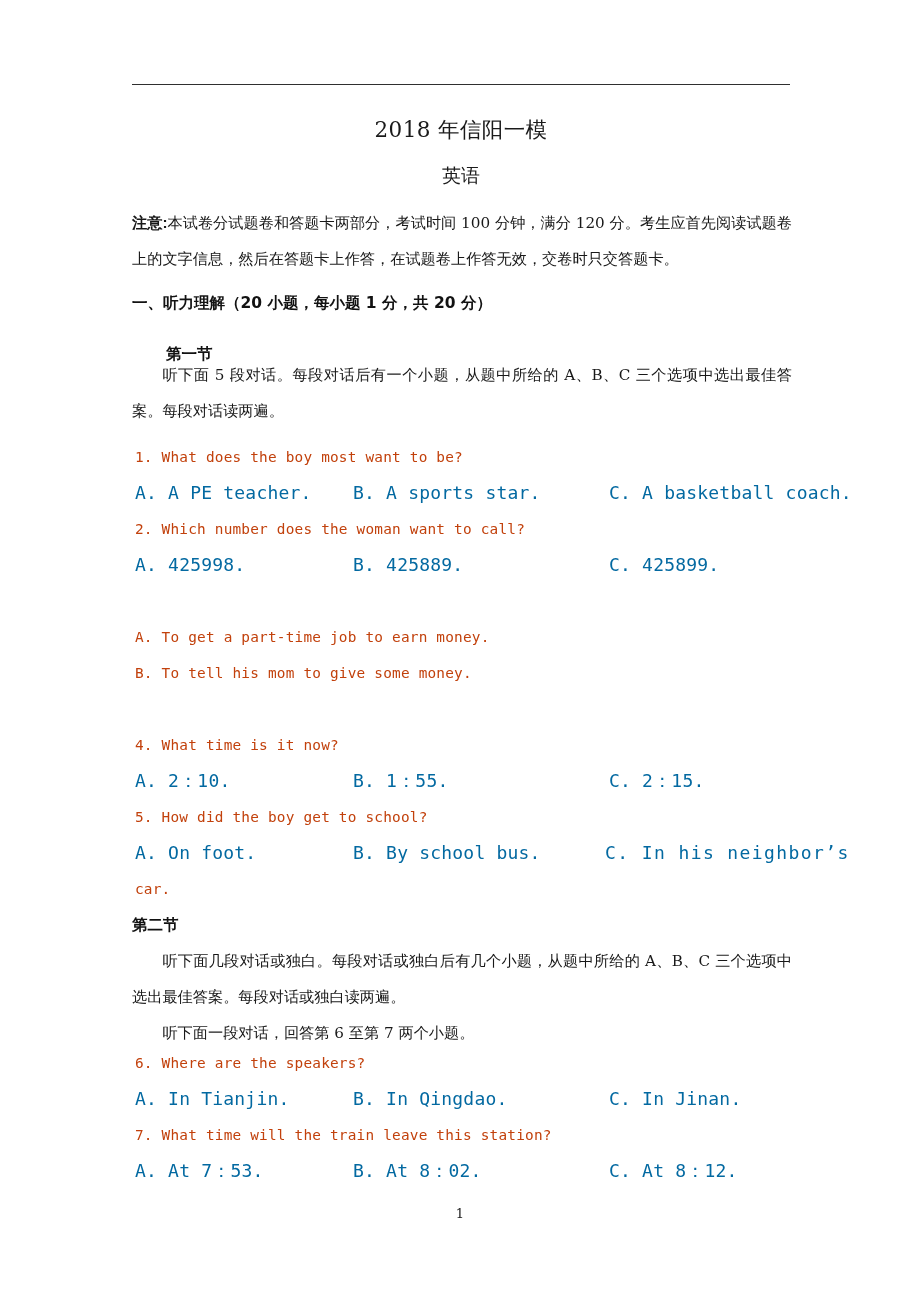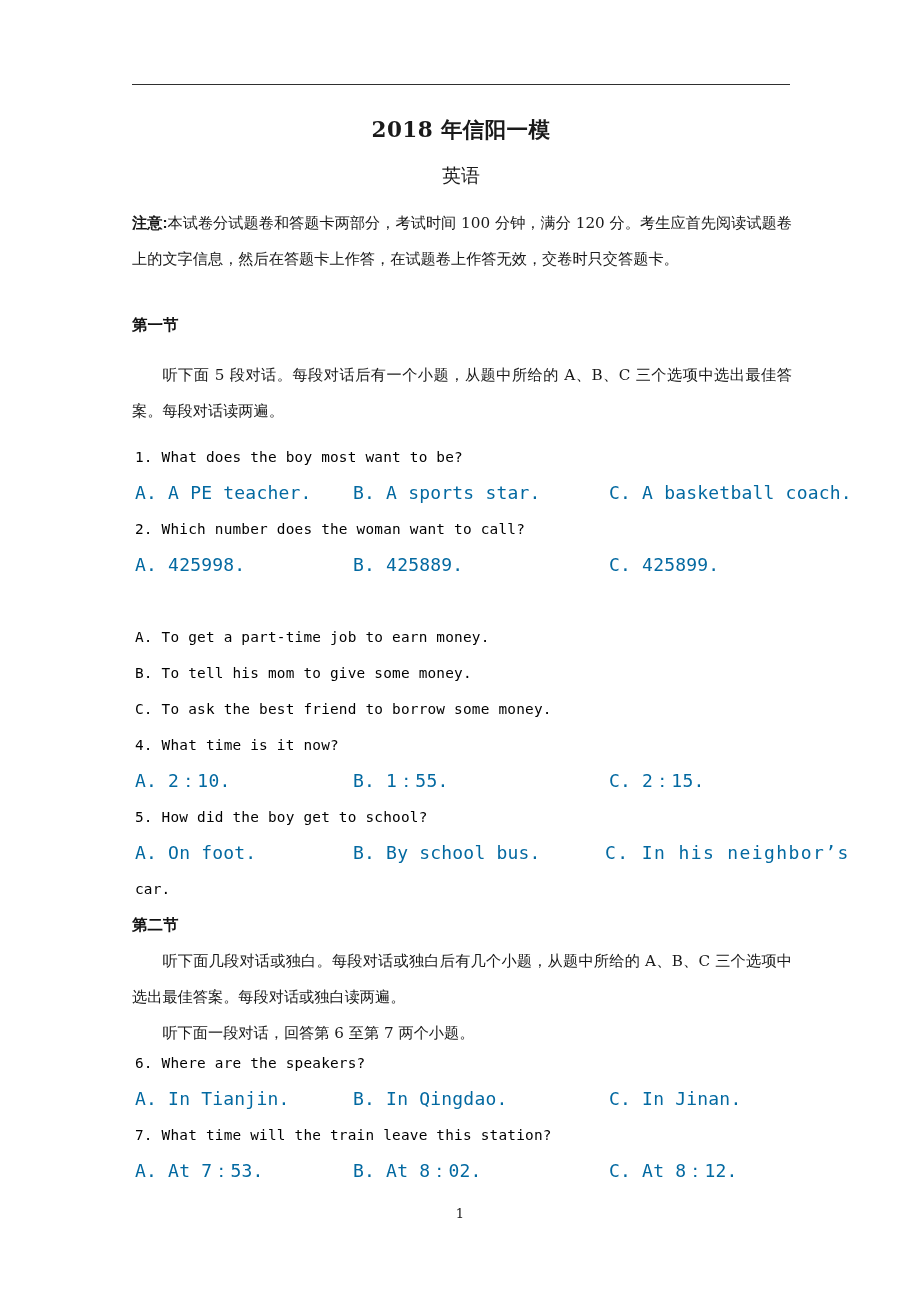--- a/index.html
+++ b/index.html
@@ -28,21 +28,21 @@
   }
 
   
   .doc-title {
     position: absolute;
     left: 132px;
     top: 117px;
     width: 658px;
     text-align: center;
     font-family: "DejaVu Serif", "Liberation Serif", serif;
-    font-weight: bold;
+    font-weight: normal;
     font-size: 21.5px;
     letter-spacing: 0.4px;
     line-height: 1.25;
     white-space: nowrap;
   }
   .doc-subtitle {
     position: absolute;
     left: 132px;
     top: 164px;
     width: 658px;
@@ -83,21 +83,21 @@
   }
 
   
   .en-line {
     position: absolute;
     left: 135px;
     font-family: "DejaVu Sans Mono", "Liberation Mono", monospace;
     font-size: 14.4px;
     line-height: 36px;
     letter-spacing: 0.2px;
-    color: #000000;
+    color: #c2410c;
     white-space: nowrap;
   }
   .opt-row {
     position: absolute;
     left: 135px;
     width: 658px;
     height: 36px;
     line-height: 36px;
   }
   .opt {
@@ -131,41 +131,41 @@
 
 <div class="page">
 
   <div class="header-rule"></div>
 
   <div class="doc-title">2018 年信阳一模</div>
   <div class="doc-subtitle">英语</div>
 
   <div class="cn-para" style="top:205px;"><span class="bold-lead">注意:</span><span>本试卷分试题卷和答题卡两部分，考试时间 100 分钟，满分 120 分。考生应首先阅读试题卷上的文字信息，然后在答题卡上作答，在试题卷上作答无效，交卷时只交答题卡。</span></div>
 
-
-  <div class="cn-head" style="top:307px;">第一节</div>
+  <div class="cn-head" style="top:285px;">一、听力理解（20 小题，每小题 1 分，共 20 分）</div>
+
+  <div class="cn-head" style="top:336px;margin-left:34px;">第一节</div>
   <div class="cn-para indent" style="top:357px;">听下面 5 段对话。每段对话后有一个小题，从题中所给的 A、B、C 三个选项中选出最佳答案。每段对话读两遍。</div>
 
   <div class="en-line" style="top:439px;">1. What does the boy most want to be?</div>
   <div class="opt-row" style="top:475px;">
     <span class="opt col-a">A. A PE teacher.</span>
     <span class="opt col-b">B. A sports star.</span>
     <span class="opt col-c">C. A basketball coach.</span>
   </div>
 
   <div class="en-line" style="top:511px;">2. Which number does the woman want to call?</div>
   <div class="opt-row" style="top:547px;">
     <span class="opt col-a">A. 425998.</span>
     <span class="opt col-b">B. 425889.</span>
     <span class="opt col-c">C. 425899.</span>
   </div>
 
   <div class="en-line" style="top:619px;">A. To get a part-time job to earn money.</div>
   <div class="en-line" style="top:655px;">B. To tell his mom to give some money.</div>
-  <div class="en-line" style="top:691px;">C. To ask the best friend to borrow some money.</div>
 
   <div class="en-line" style="top:727px;">4. What time is it now?</div>
   <div class="opt-row" style="top:763px;">
     <span class="opt col-a">A. 2：10.</span>
     <span class="opt col-b">B. 1：55.</span>
     <span class="opt col-c">C. 2：15.</span>
   </div>
 
   <div class="en-line" style="top:799px;">5. How did the boy get to school?</div>
   <div class="opt-row" style="top:835px;">

